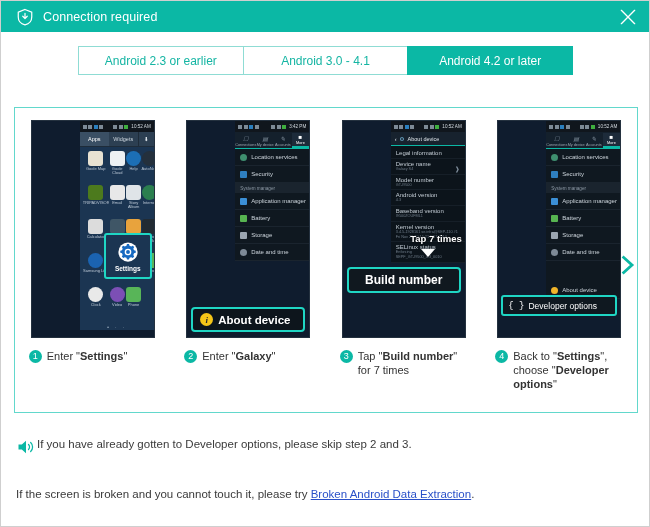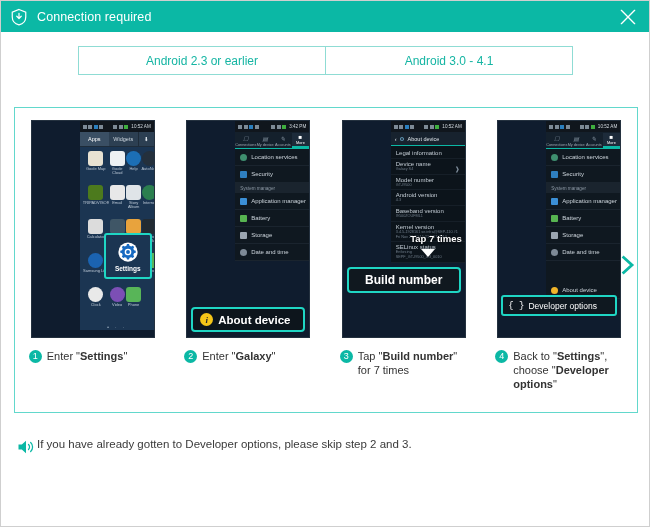--- a/index.html
+++ b/index.html
@@ -15,21 +15,21 @@
     background: #ffffff;
     position: relative;
     border: 1px solid #cfcfcf;
   }
   
   .titlebar {
     height: 31px;
     background: #0bb8a5;
     display: flex;
     align-items: center;
-    padding: 0 10px 0 9px;
+    padding: 0 10px 0 15px;
     position: relative;
   }
   .title-icon { width: 18px; height: 18px; flex: 0 0 18px; margin-right: 9px; }
   .title-text {
     color: #ffffff;
     font-size: 12.5px;
     letter-spacing: .1px;
     white-space: nowrap;
   }
   .close-btn {
@@ -323,20 +323,21 @@
       <svg viewBox="0 0 24 24" width="20" height="20">
         <path d="M4 4 L20 20 M20 4 L4 20" stroke="#ffffff" stroke-width="1.6" fill="none" stroke-linecap="round"></path>
       </svg>
     </span>
   </div>
 
 
   <div class="tabs">
     <div class="tab">Android 2.3 or earlier</div>
     <div class="tab">Android 3.0 - 4.1</div>
+    <div class="tab active">Android 4.2 or later</div>
   </div>
 
   <div class="panel">
     <div class="steps">
 
       <div class="step">
         <div class="phone">
           <div class="statusbar">
             <span class="sb-left">
               <i class="sb-sq"></i>
@@ -671,14 +672,17 @@
         <path d="M15 9 A4.2 4.2 0 0 1 15 15" fill="none" stroke="#0bb8a5" stroke-width="1.5" stroke-linecap="round"></path>
         <path d="M17.6 6.6 A7.5 7.5 0 0 1 17.6 17.4" fill="none" stroke="#0bb8a5" stroke-width="1.5" stroke-linecap="round"></path>
       </svg>
     </span>
     <div class="note-lines">
       <div>If you have already gotten to Developer options, please skip step 2 and 3.</div>
     </div>
   </div>
 
 
+  <div class="bottom-line">
+    <span>If the screen is broken and you cannot touch it, please try </span><a>Broken Android Data Extraction</a><span>.</span>
+  </div>
 
 </div>
 
 </body></html>

